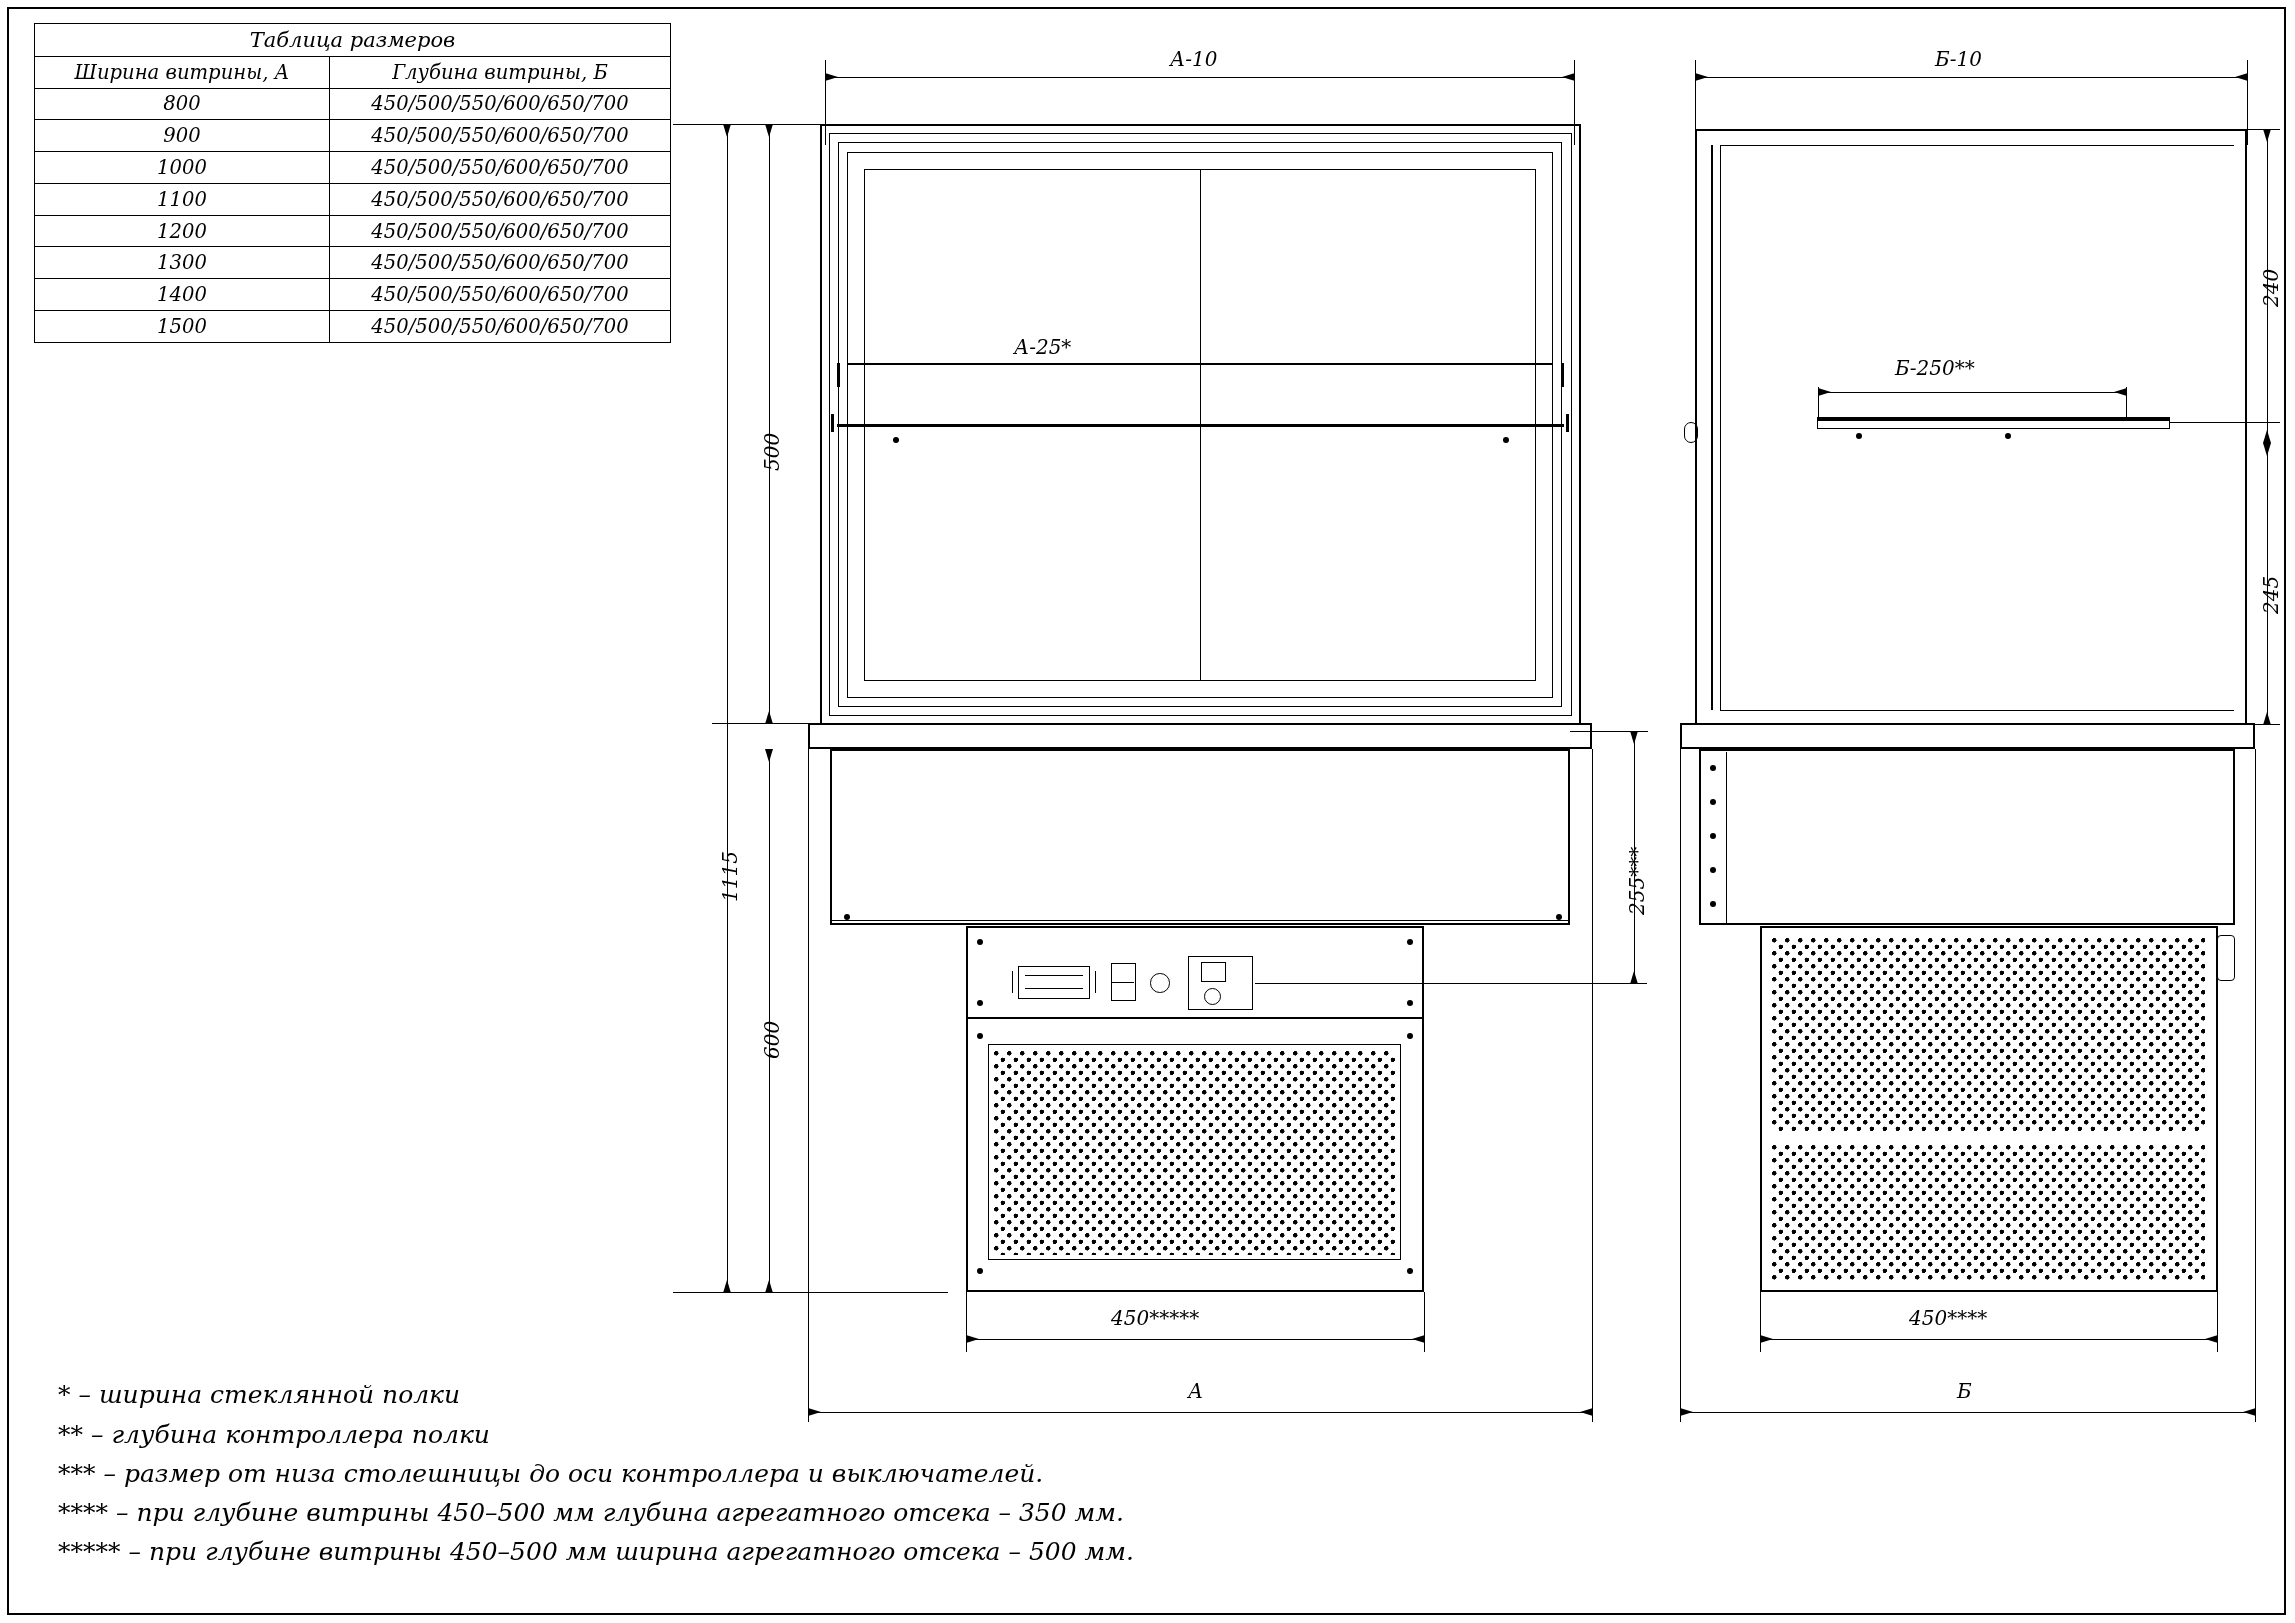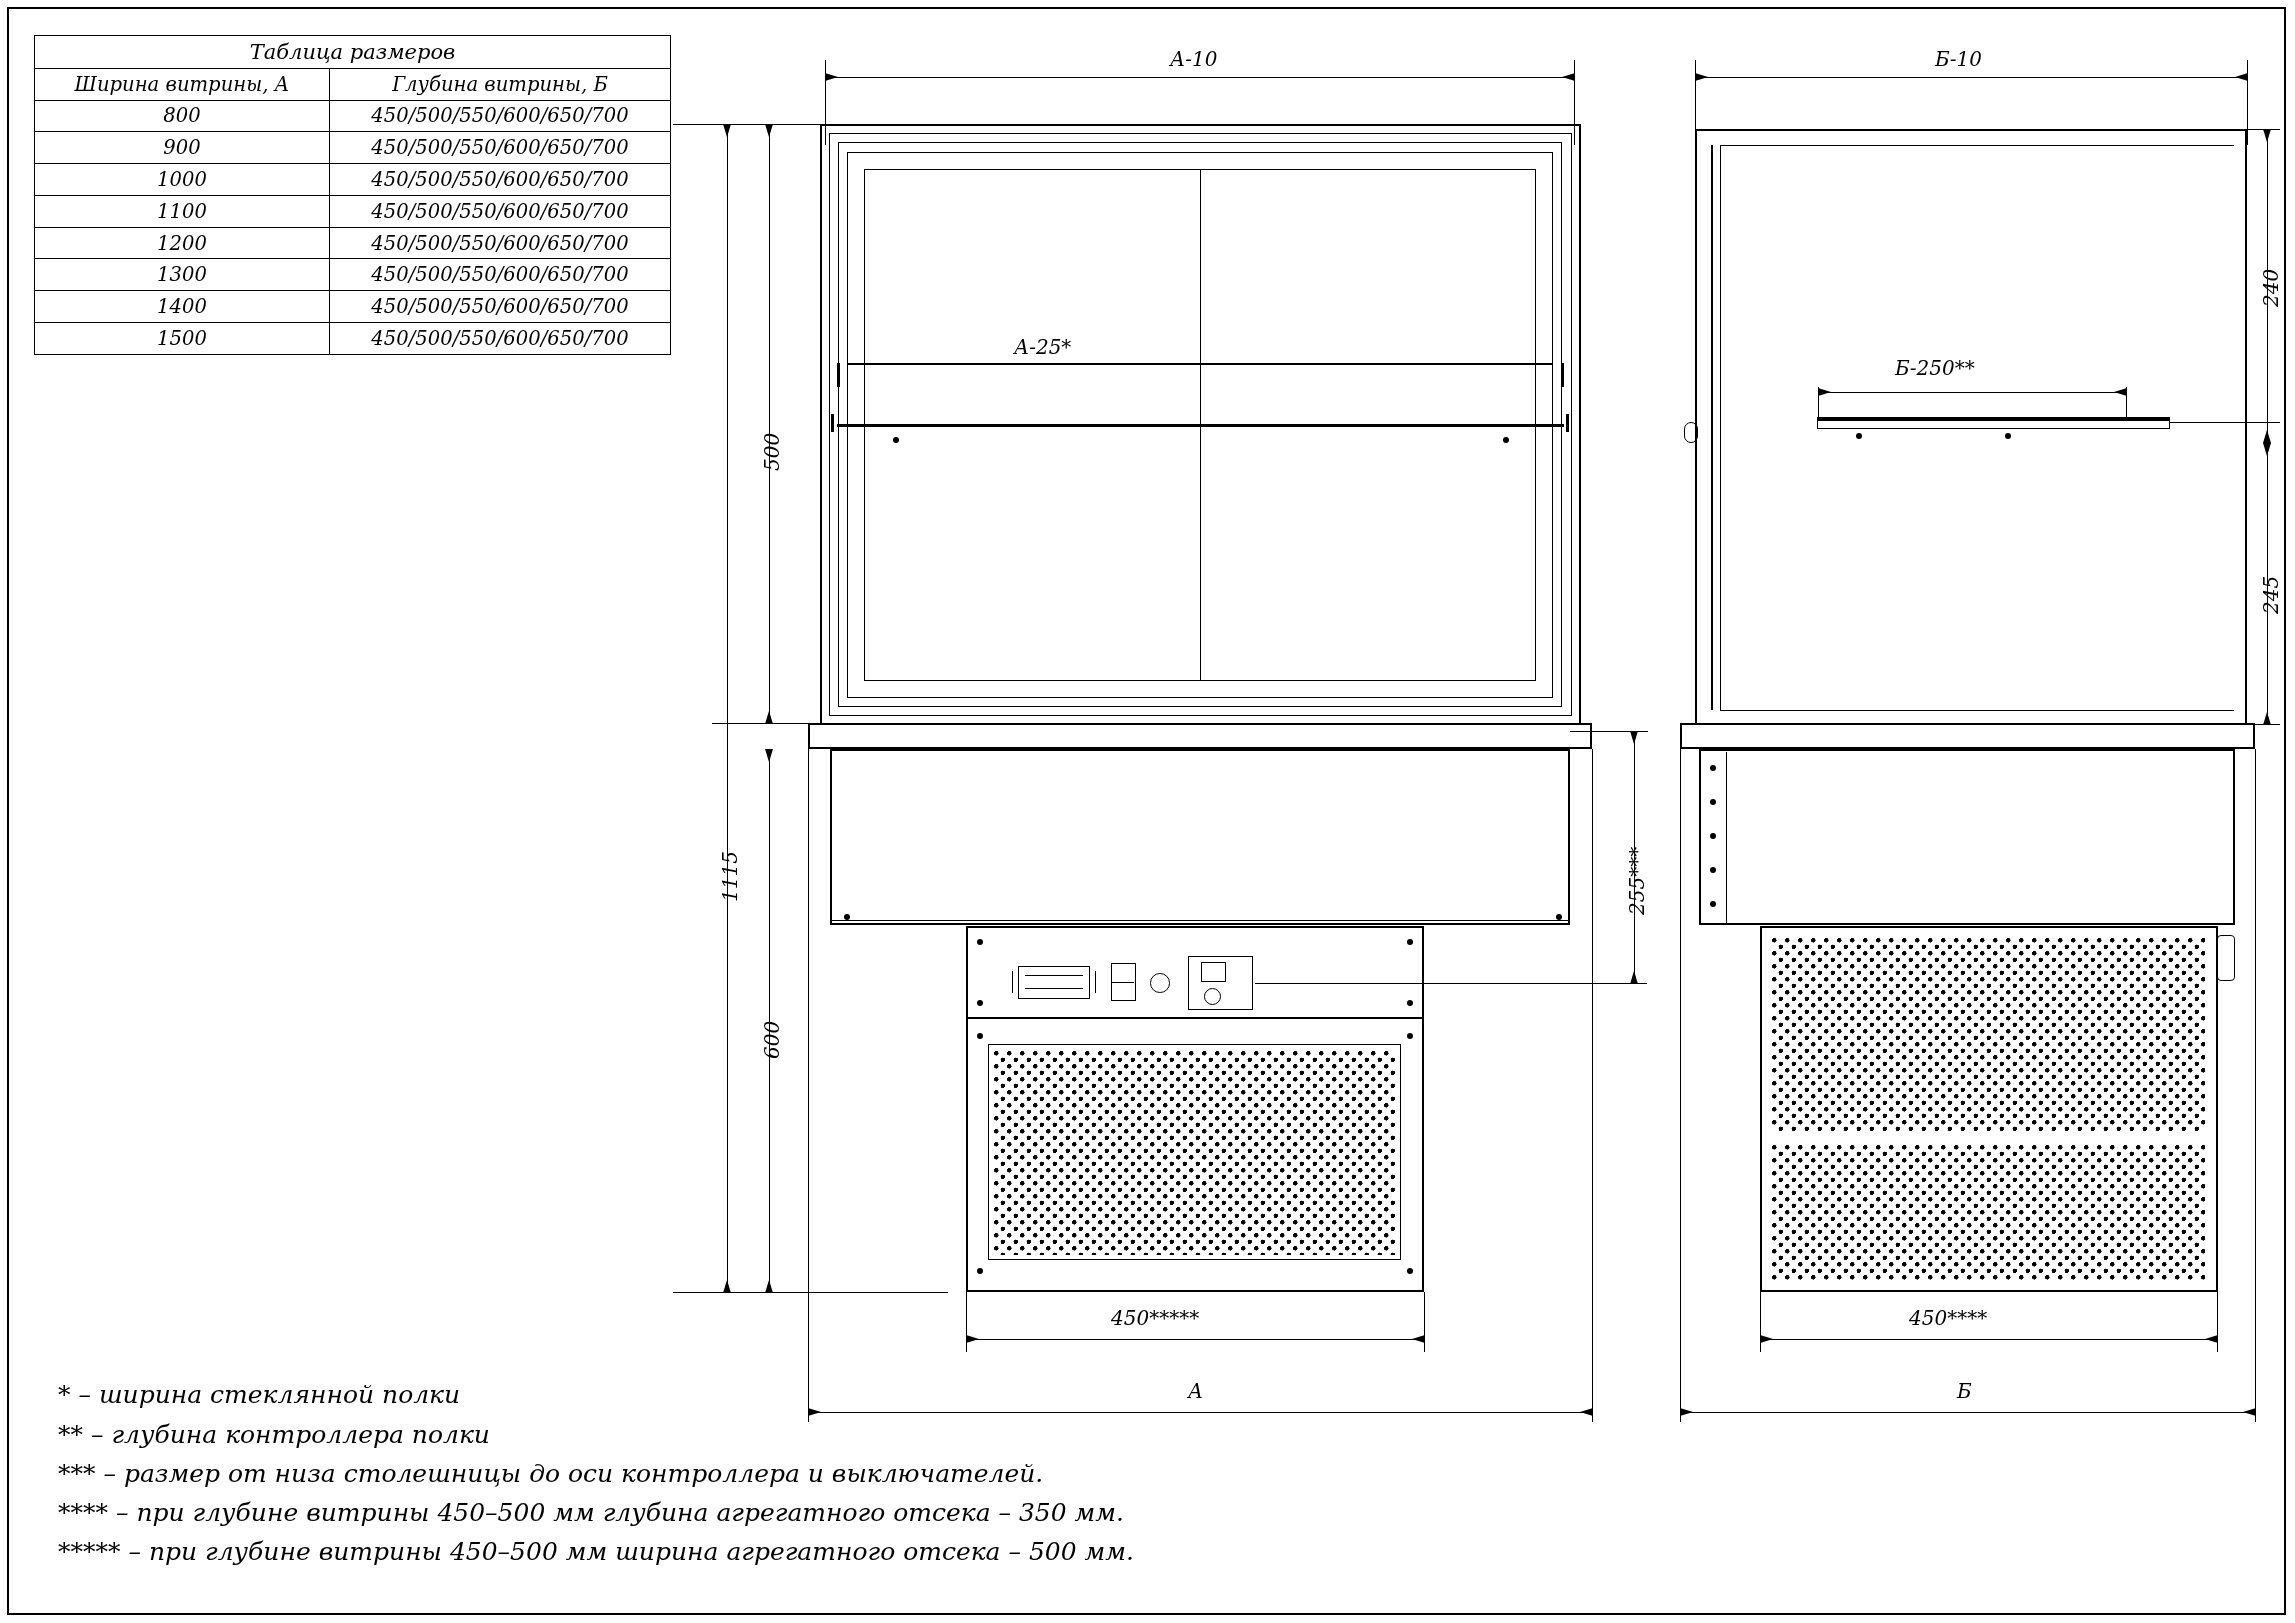--- a/index.html
+++ b/index.html
@@ -1,21 +1,21 @@
 <!DOCTYPE html>
 <html style="font-size:10.5px"><head>
 <meta charset="utf-8">
 <style>
   html,body{margin:0;padding:0;background:#fff;}
   body{font-family:"DejaVu Sans", sans-serif;}
   #sheet{position:relative;width:2295px;height:1624px;background:#fff;overflow:hidden;}
   .frame{position:absolute;left:6.5px;top:6.5px;width:2279px;height:1608px;border:2px solid #000;box-sizing:border-box;}
 
   
-  .tbl{position:absolute;left:34px;top:35px;border-collapse:collapse;}
+  .tbl{position:absolute;left:34px;top:23px;border-collapse:collapse;}
   .tbl td,.tbl th{border:1.3px solid #000;font-family:"DejaVu Serif",serif;font-style:italic;font-size:19.6px;text-align:center;padding:3.9px 6.5px;white-space:nowrap;}
   .tbl .title{font-size:21px;}
   .tbl .c1{width:281px;}
   .tbl .c2{width:327px;}
 
   
   .ln{position:absolute;background:#000;}
   .h1{height:1.3px;}
   .h2{height:2px;}
   .h3{height:2.6px;}

